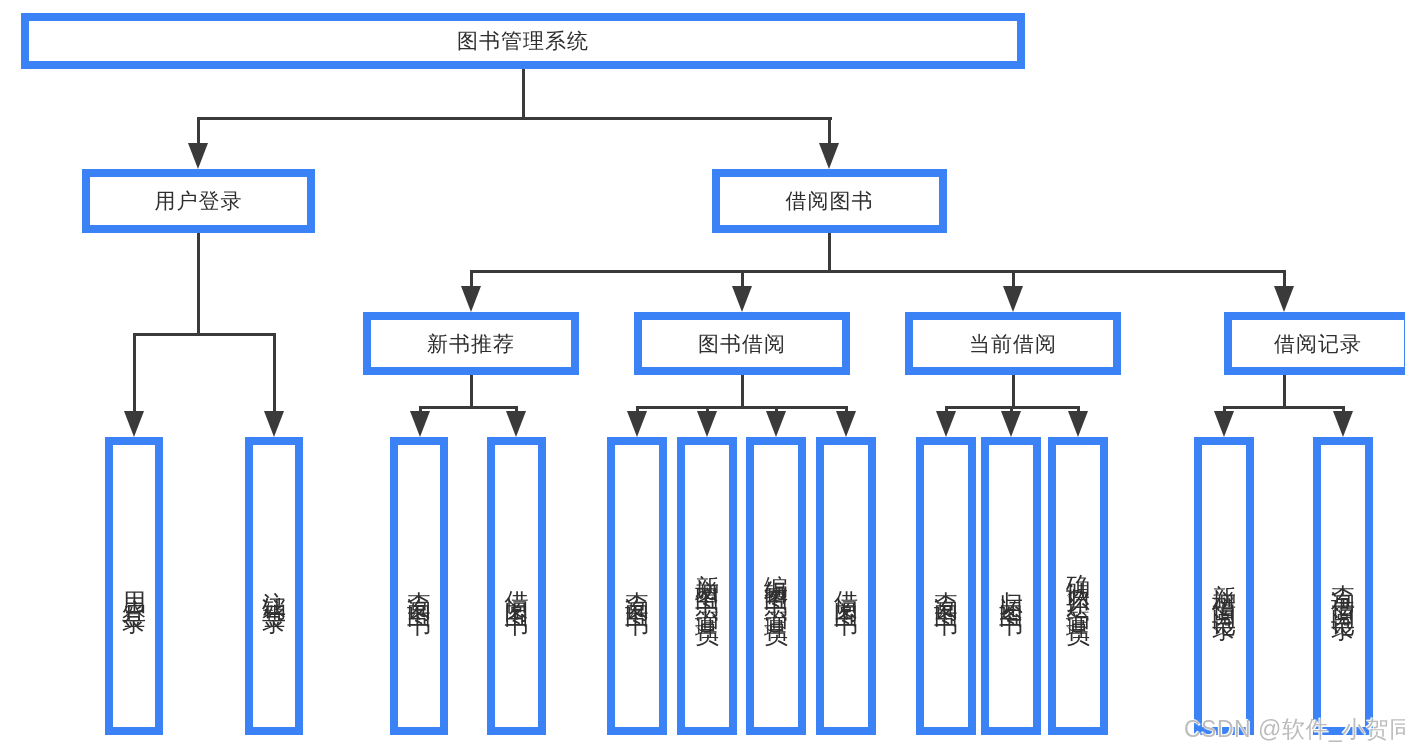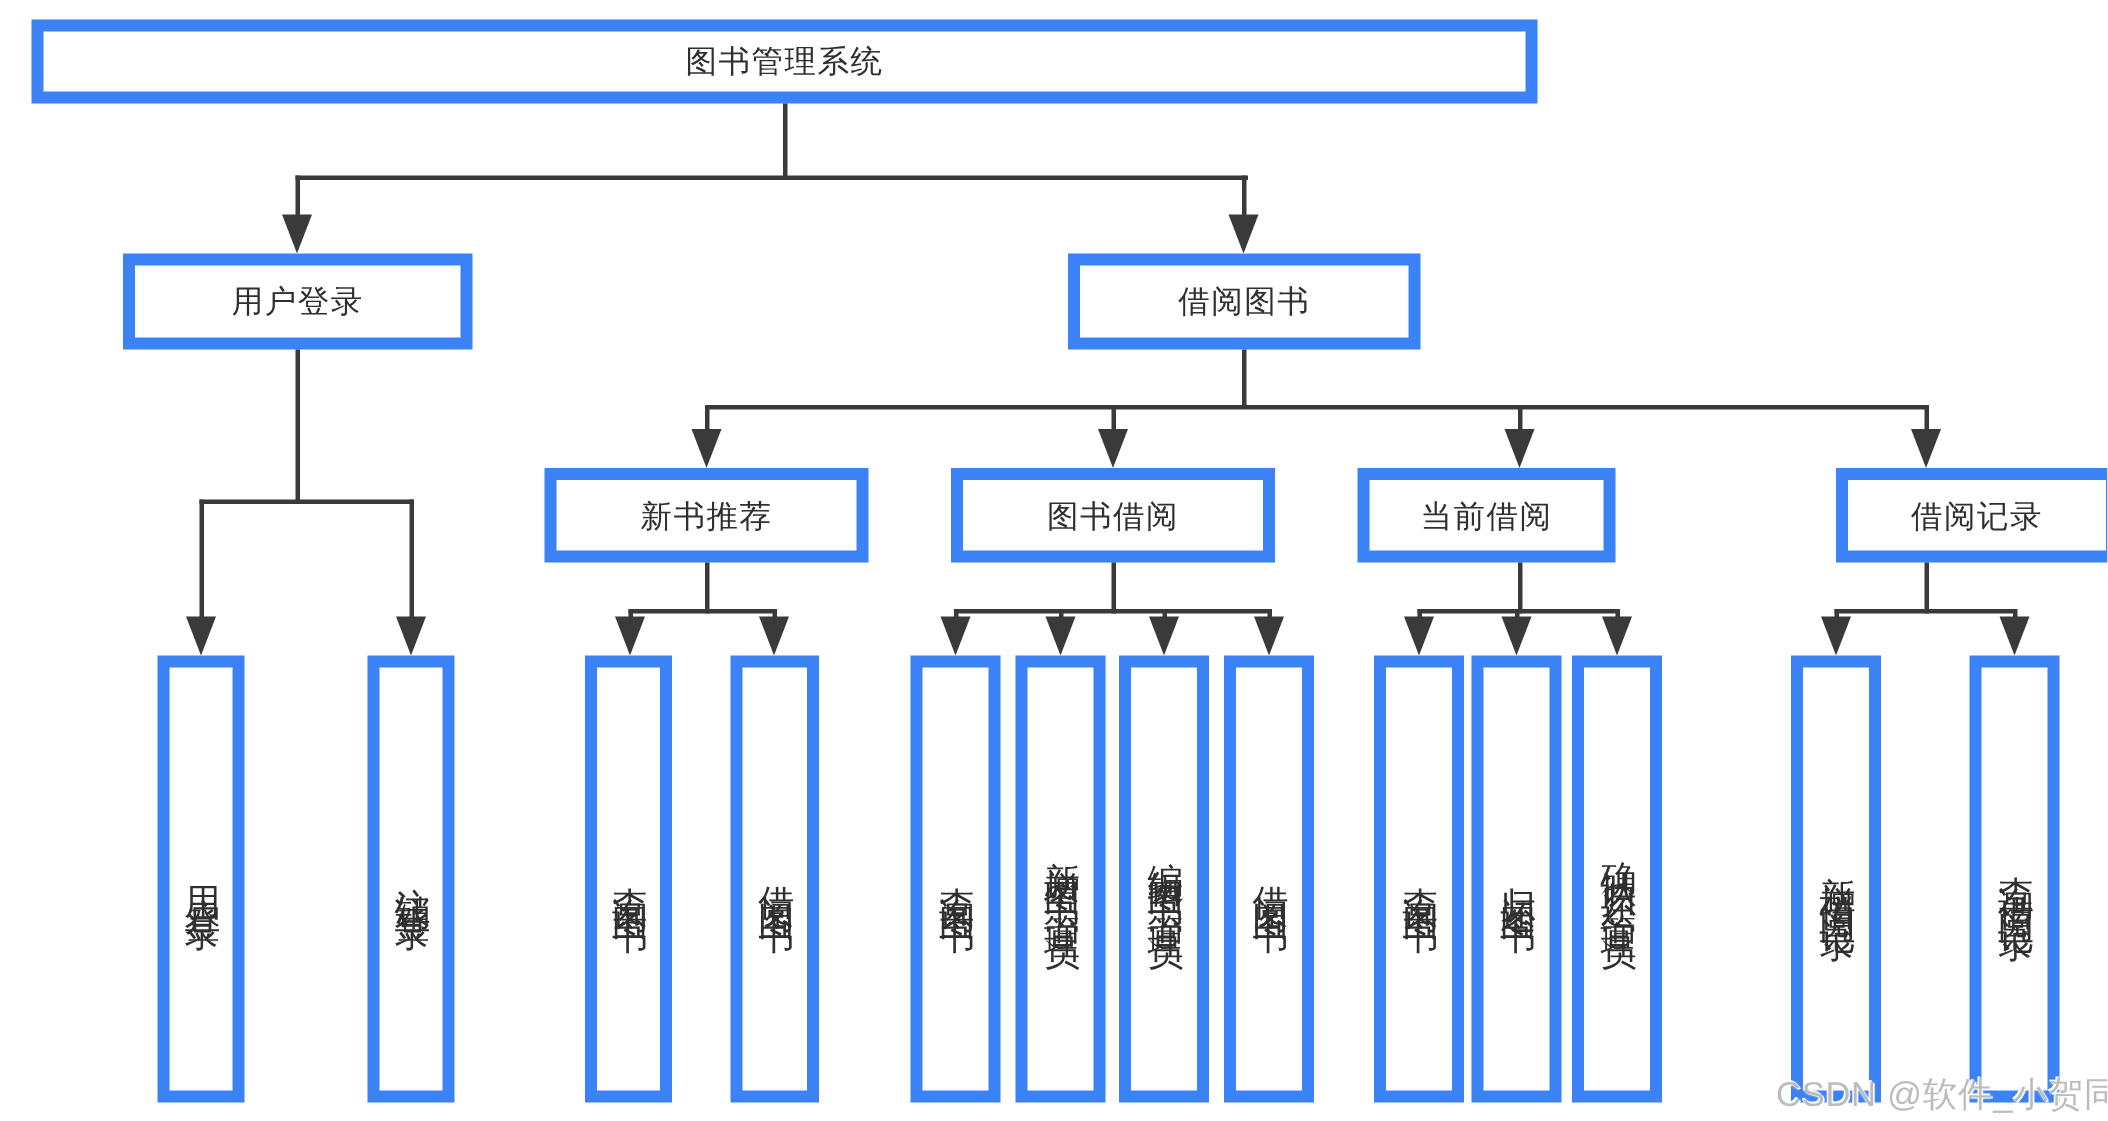--- a/index.html
+++ b/index.html
@@ -69,21 +69,21 @@
   <div class="arrow" style="left:1003px;top:286px;"></div>
   <div class="line" style="left:1283px;top:270px;width:3px;height:18px;"></div>
   <div class="arrow" style="left:1274px;top:286px;"></div>
 
   <div class="node hnode" style="left:634px;top:312px;width:216px;height:63px;">
     <span>图书借阅</span>
   </div>
   <div class="node hnode" style="left:363px;top:312px;width:216px;height:63px;">
     <span>新书推荐</span>
   </div>
-  <div class="node hnode" style="left:905px;top:312px;width:172px;height:63px;">
+  <div class="node hnode" style="left:905px;top:312px;width:216px;height:63px;">
     <span>当前借阅</span>
   </div>
   <div class="node hnode" style="left:1176px;top:312px;width:188px;height:63px;margin-left:48px;">
     <span>借阅记录</span>
   </div>
 
   <div class="line" style="left:470px;top:375px;width:3px;height:34px;"></div>
   <div class="line" style="left:419px;top:406px;width:99px;height:3px;"></div>
   <div class="line" style="left:419px;top:406px;width:3px;height:8px;"></div>
   <div class="arrow" style="left:410px;top:411px;"></div>

